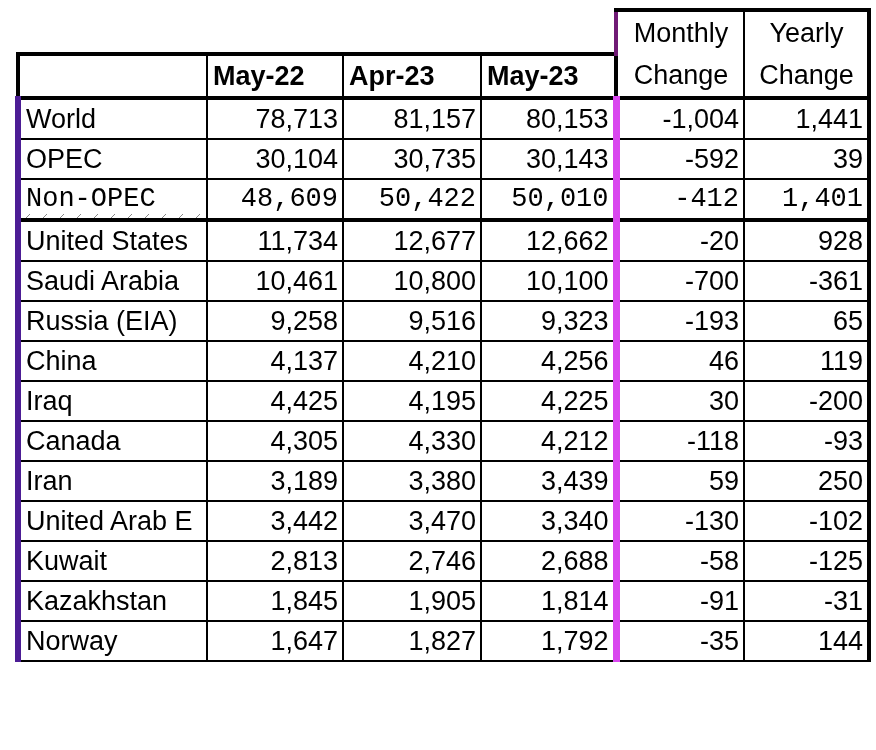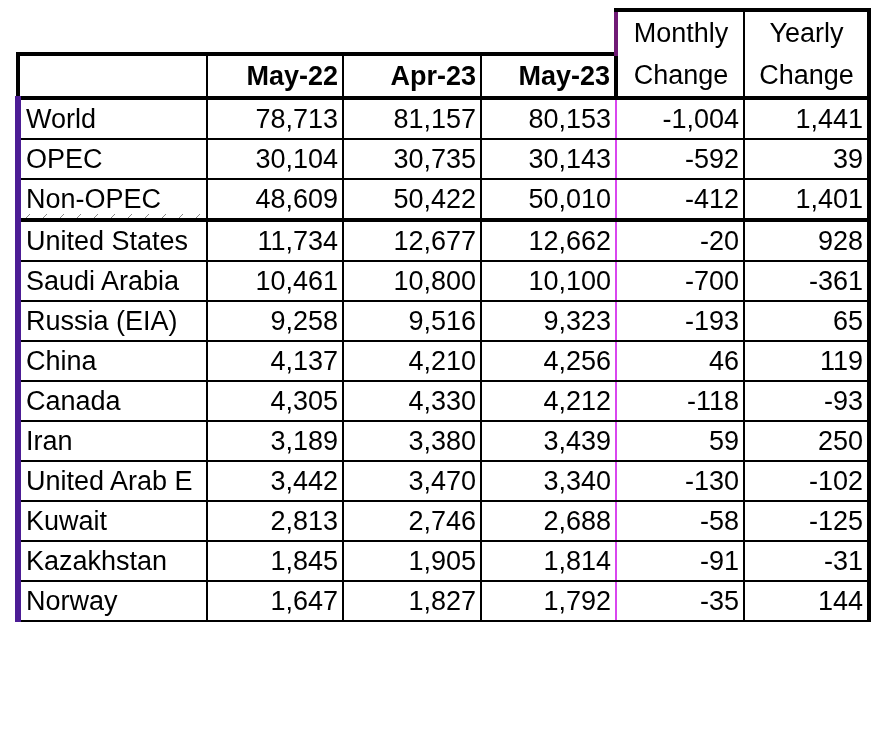--- a/index.html
+++ b/index.html
@@ -44,32 +44,32 @@
     td.lbl { text-align: left; }
 
     
     tr.top td { height: 38px; line-height: 42px; }
     tr.top td.blank { border: none; }
     tr.top td.chg { text-align: center; border-top: 4px solid #000; border-bottom: none; }
     tr.top td.chg.first { border-left: 4px solid #701a75; }
     tr.top td.chg.last { border-right: 4px solid #000; }
 
     tr.head td { height: 40px; line-height: 38px; }
-    tr.head td.dt { text-align: right; font-weight: bold; border-top: 4px solid #000; }
+    tr.head td.dt { text-align: left; font-weight: bold; border-top: 4px solid #000; }
     tr.head td.dt0 { border-top: 4px solid #000; border-left: 4px solid #000; }
     tr.head td.chg { text-align: center; border-top: none; }
     tr.head td.chg.last { border-right: 4px solid #000; }
     tr.head td { border-bottom: 4px solid #000; }
     tr.head td.dt3 { border-right: 4px solid #000; }
 
     tr.row td:first-child { border-left: 6px solid #4c1d95; }
     tr.row td:last-child { border-right: 4px solid #000; }
-    tr.row td.sep { border-right: 2px solid #d946ef; }
-
-    tr.agg-last td { border-bottom: 4px solid #000; }
+    tr.row td.sep { border-right: 7px solid #d946ef; }
+
+    tr.agg-last td { border-bottom: 4px solid #000; font-family: Liberation Mono, monospace; }
     tr.agg-last td:first-child {
       background-image: repeating-linear-gradient(135deg, transparent 0 6px, #888 6px 7px, transparent 7px 12px);
       background-size: 100% 4px;
       background-position: bottom;
       background-repeat: no-repeat;
     }
 
     tr.total td { border-top: 4px solid #000; border-bottom: 4px solid #000; font-weight: bold; }
     tr.total td.lbl { text-align: right; font-weight: normal; padding-right: 4px; }
   </style>
@@ -153,20 +153,28 @@
         </tr>
         <tr class="row ">
           <td class="lbl">China</td>
           <td class="num">4,137</td>
           <td class="num">4,210</td>
           <td class="num sep">4,256</td>
           <td class="num">46</td>
           <td class="num">119</td>
         </tr>
         <tr class="row ">
+          <td class="lbl">Iraq</td>
+          <td class="num">4,425</td>
+          <td class="num">4,195</td>
+          <td class="num sep">4,225</td>
+          <td class="num">30</td>
+          <td class="num">-200</td>
+        </tr>
+        <tr class="row ">
           <td class="lbl">Canada</td>
           <td class="num">4,305</td>
           <td class="num">4,330</td>
           <td class="num sep">4,212</td>
           <td class="num">-118</td>
           <td class="num">-93</td>
         </tr>
         <tr class="row ">
           <td class="lbl">Iran</td>
           <td class="num">3,189</td>

